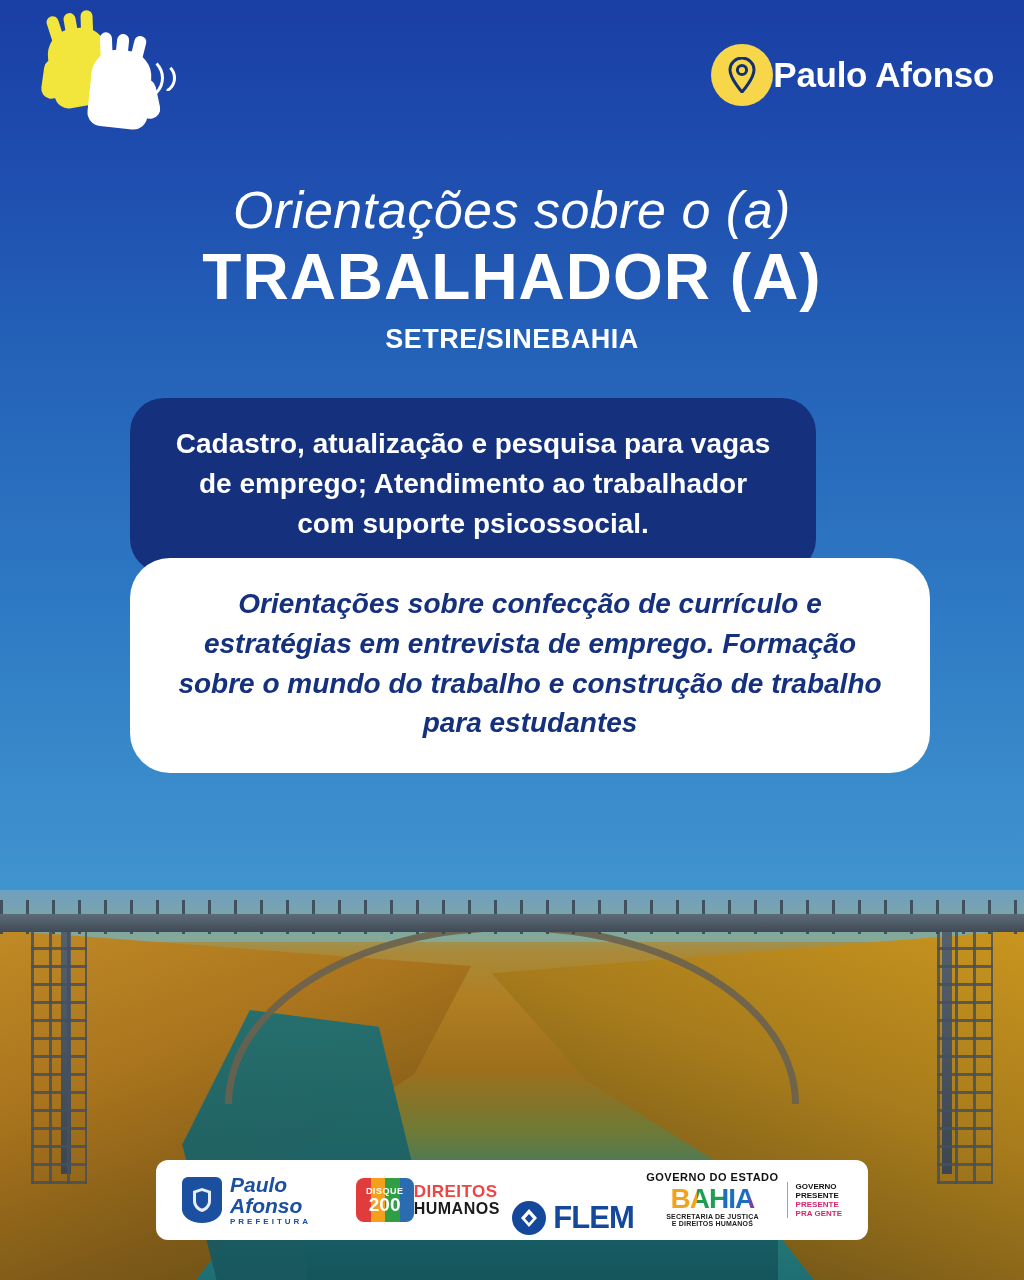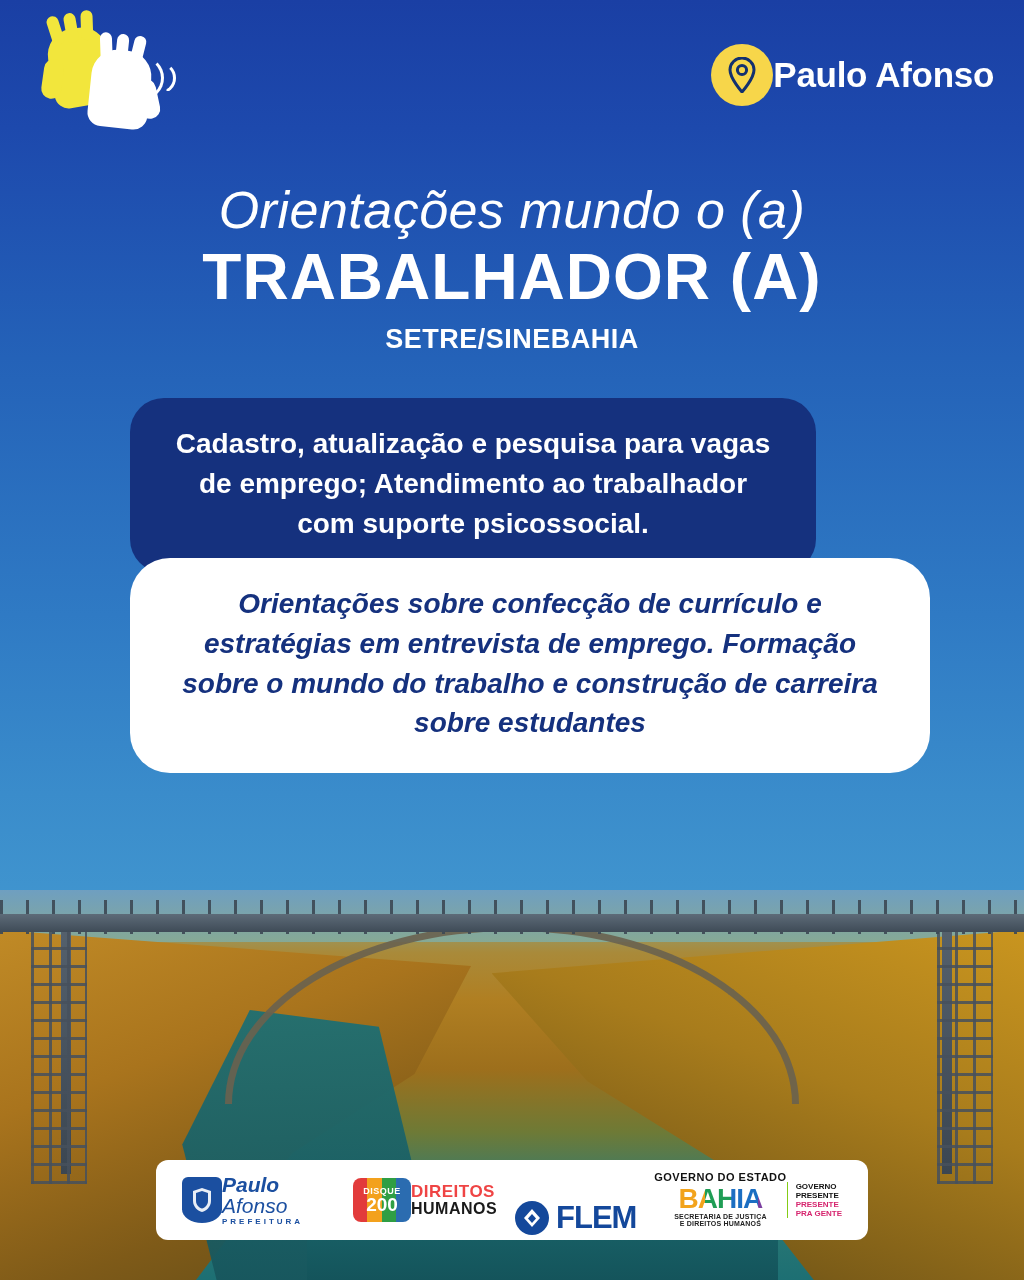--- a/index.html
+++ b/index.html
@@ -179,30 +179,30 @@
   }
   .tower.t1{left:3%;} .tower.t2{right:3%;}
 
   
   .logobar {
     position:absolute; left:156px; bottom:40px; width:712px; height:80px;
     background:#ffffff; border-radius:12px;
     display:flex; align-items:center; justify-content:space-between;
     padding:0 26px;
   }
-  .logo { display:flex; align-items:center; gap:0; }
+  .logo { display:flex; align-items:center; gap:8px; }
   .crest {
     width:40px; height:46px; background:#1b4fa0;
     border-radius:6px 6px 50% 50% / 6px 6px 30% 30%;
     display:flex; align-items:center; justify-content:center;
     color:#fff; font-size:9px;
   }
   .pa-text { line-height:1; }
   .pa-text .l1 { font-size:21px; font-weight:bold; color:#1b4fa0; font-style:italic; }
-  .pa-text .l2 { font-size:21px; font-weight:normal; color:#1b4fa0; font-style:italic; }
+  .pa-text .l2 { font-size:21px; font-weight:bold; color:#1b4fa0; font-style:italic; }
   .pa-text .l3 { font-size:8px; letter-spacing:3px; color:#1b4fa0; font-weight:bold; margin-top:2px;}
   .disque {
     display:flex; align-items:center; gap:0;margin-left:32px;
   }
   .bubble {
     position:relative; width:58px; height:44px; border-radius:8px;
     background:linear-gradient(90deg,#e23b3b 0 25%, #f3a11d 25% 50%, #2f9e44 50% 75%, #2b6cb0 75% 100%);
     display:flex; flex-direction:column; align-items:center; justify-content:center;
     color:#fff;
   }
@@ -255,31 +255,31 @@
         <svg class="pin-glyph" width="30" height="36" viewBox="0 0 30 36" aria-hidden="true">
           <path d="M15 1C8.4 1 3 6.3 3 12.8 3 21.6 15 35 15 35s12-13.4 12-22.2C27 6.3 21.6 1 15 1z" fill="none" stroke="#12306f" stroke-width="3"></path>
           <circle cx="15" cy="13" r="4.6" fill="none" stroke="#12306f" stroke-width="3"></circle>
         </svg>
       </div>
       <div class="city-name">Paulo Afonso</div>
     </div>
   </div>
 
   <div class="title-block">
-    <div class="title-1">Orientações mundo o (a)</div>
+    <div class="title-1">Orientações sobre o (a)</div>
     <div class="title-2">TRABALHADOR (A)</div>
     <div class="title-3">SETRE/SINEBAHIA</div>
   </div>
 
   <div class="card-dark">
     <p>Cadastro,  atualização e pesquisa para vagas de emprego; Atendimento ao trabalhador com suporte psicossocial.</p>
   </div>
 
   <div class="card-light">
-    <p>Orientações sobre confecção de currículo e estratégias em entrevista de emprego. Formação sobre o mundo do trabalho e construção de carreira sobre estudantes</p>
+    <p>Orientações sobre confecção de currículo e estratégias em entrevista de emprego. Formação sobre o mundo do trabalho e construção de trabalho para estudantes</p>
   </div>
 
   <div class="photo">
     <div class="sky"></div>
     <div class="canyon-left"></div>
     <div class="canyon-right"></div>
     <div class="water"></div>
     <div class="water2"></div>
     <div class="arch"></div>
     <div class="pier p1"></div>

